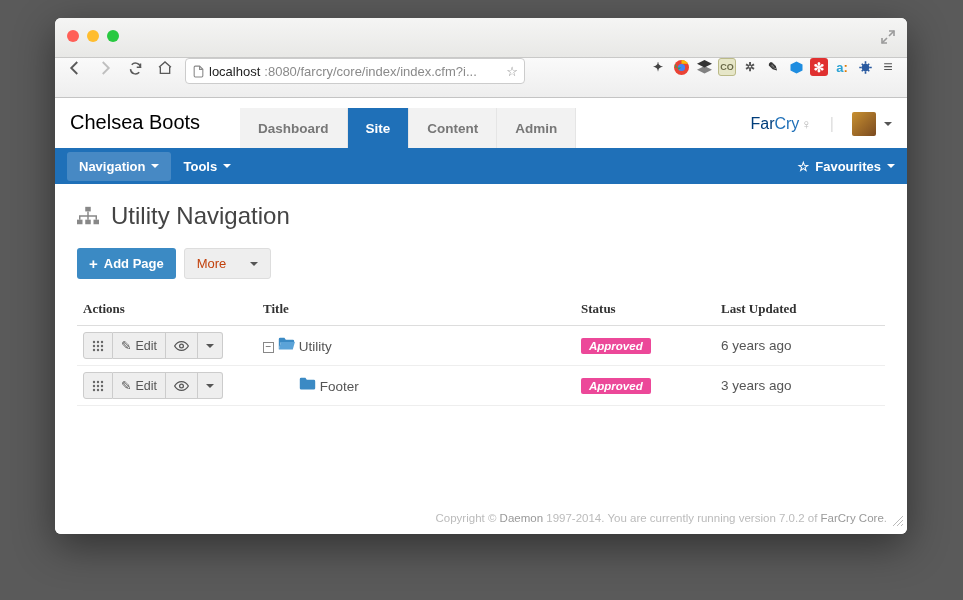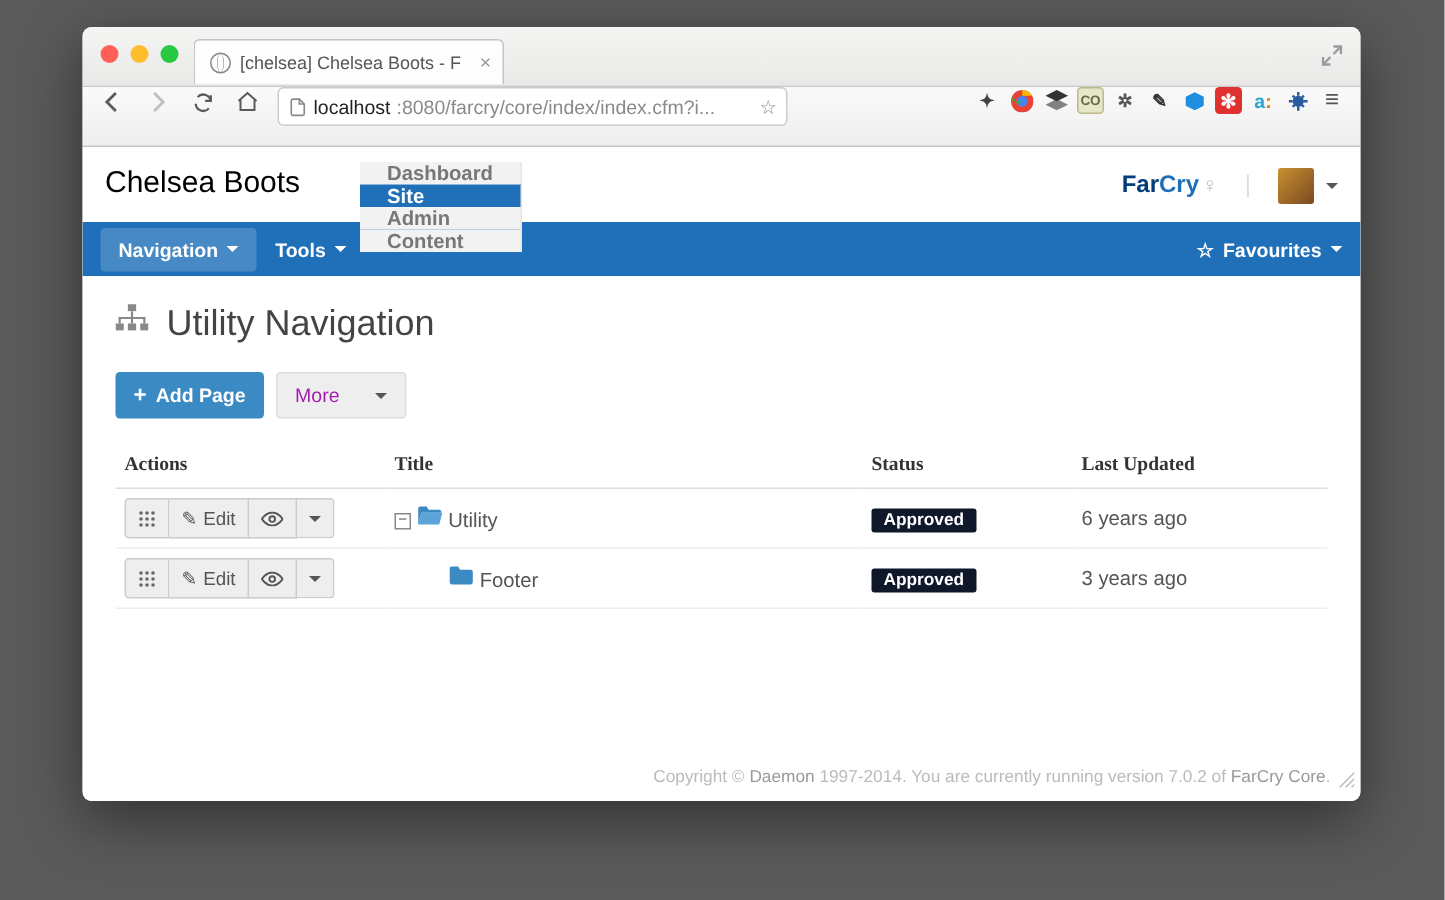--- a/index.html
+++ b/index.html
@@ -18,69 +18,64 @@
 .nav-ico { color:#6a6a6a; display:flex; align-items:center; justify-content:center; width:20px; height:20px; }
 .url-box{ flex:0 0 340px; height:26px; border:1px solid #ccc; border-radius:4px; background:#fff; display:flex; align-items:center; padding:0 6px; font-size:13px; color:#555; overflow:hidden; position:relative; gap:4px;}
 .url-host{color:#222;}
 .url-rest{color:#8a8a8a;white-space:nowrap;}
 .url-star{position:absolute;right:6px;color:#8a8a8a;}
 .ext-row{display:flex;gap:5px;margin-left:auto;}
 .ext{width:18px;height:18px;border-radius:3px;display:flex;align-items:center;justify-content:center;font-size:12px;font-weight:bold;}
 .app { position:absolute; top:80px; left:0; right:0; bottom:0; background:#fff; }
 .header { height:50px; display:flex; align-items:flex-end; padding:0 15px; }
 .brand { font-size:20px; color:#000000; font-weight:400; padding-bottom:14px; margin-right:40px; }
-.tabs { display:flex; height:40px; align-self:flex-end;flex-direction:column; }
+.tabs { display:flex; height:40px; align-self:flex-end; }
 .tabs a { padding:0 18px; display:flex; align-items:center; font-size:13.5px; font-weight:bold; color:#777; text-decoration:none; background:#f2f2f2; border-right:1px solid #e5e5e5; }
 .tabs a.active{ background:#1f70b8; color:#fff; }
 .header-right{ margin-left:auto; display:flex; align-items:center; gap:18px; padding-bottom:12px;}
-.farcry{ font-size:16px; font-weight:bold; }
+.farcry{ font-size:16px; font-weight:normal; }
 .farcry .far{color:#003d7a;} .farcry .cry{color:#1f70b8;}
 .farcry .bulb{color:#bbb;font-size:14px;margin-left:2px;}
 .avatar{width:24px;height:24px;background:linear-gradient(135deg,#c89030,#7a4a20);border-radius:2px;}
 .caret{width:0;height:0;border:4px solid transparent;border-top-color:#555;margin-top:4px;}
 .subnav{ height:36px; background:#1f70b8; display:flex; align-items:center; padding:0 12px; }
 .subnav .btn{ color:#fff; font-size:13px; padding:7px 12px; border-radius:3px; display:flex; align-items:center; gap:6px; font-weight:bold; }
 .subnav .btn.active{ background:rgba(255,255,255,.18); }
 .subnav .caret{border-top-color:#fff;}
 .subnav .fav{ margin-left:auto; color:#fff; font-size:13px; display:flex; align-items:center; gap:6px; font-weight:bold;}
 .content{ padding:18px 22px; }
-.page-title{ display:flex; gap:12px; font-size:24px; color:#444; font-weight:400; margin-bottom:18px;}
+.page-title{ display:flex; align-items:center; gap:12px; font-size:24px; color:#444; font-weight:400; margin-bottom:18px;}
 .sitemap-ico svg{display:block;}
 .toolbar{ display:flex; gap:8px; margin-bottom:14px;}
 .btn-pri{ background:#3b8ac4; color:#fff; border:none; padding:7px 12px; font-size:13px; border-radius:3px; display:flex; align-items:center; gap:6px; font-weight:bold;}
-.btn-sec{ background:#eee; color:#a21caf; border:1px solid #ddd; padding:7px 12px; font-size:13px; border-radius:3px; display:flex; align-items:center; gap:24px;}
+.btn-sec{ background:#eee; color:#c2410c; border:1px solid #ddd; padding:7px 12px; font-size:13px; border-radius:3px; display:flex; align-items:center; gap:24px;}
 table{ width:100%; border-collapse:collapse; }
 th{ text-align:left; font-size:13px; color:#333; padding:8px 6px; border-bottom:1px solid #ddd; font-weight:bold;font-family:Liberation Serif, serif;}
 td{ padding:6px; border-bottom:1px solid #eee; font-size:13.5px; color:#555; vertical-align:middle;}
 .btn-grp{ display:inline-flex; }
 .btn-grp button{ background:#eee; border:1px solid #ccc; padding:5px 8px; font-size:12.5px; color:#555; display:flex; align-items:center; gap:4px; }
 .btn-grp button:first-child{border-radius:3px 0 0 3px;}
 .btn-grp button:last-child{border-radius:0 3px 3px 0;}
 .btn-grp button + button{border-left:none;}
 .folder-ico{color:#3b8ac4;}
-.badge{ background:#0f172a; color:#fff; font-size:11.5px; padding:2px 8px; border-radius:2px; font-weight:bold;}
+.badge{ background:#ec4899; color:#fff; font-size:11.5px; padding:2px 8px; border-radius:2px; font-weight:bold;font-style:italic;}
 .minus-box{width:11px;height:11px;border:1px solid #888;display:inline-flex;align-items:center;justify-content:center;font-size:10px;line-height:1;color:#555;margin-right:4px;vertical-align:middle;}
 .footer{ position:absolute; bottom:10px; right:20px; font-size:11.5px; color:#bbb;}
 .footer .lk{color:#999;}
 .resize{position:absolute;right:4px;bottom:4px;color:#bbb;}
 </style>
 </head>
 <body>
 
 <div class="window">
   <div class="chrome-top">
     <div class="traffic">
       <span class="tl-r"></span>
       <span class="tl-y"></span>
       <span class="tl-g"></span>
-    </div>
-    <div class="tab">
-      <span class="globe"></span>
-      <span>[chelsea] Chelsea Boots - F</span>
-      <span class="x">×</span>
     </div>
     <span class="expand-icon">
       <svg width="14" height="14" viewBox="0 0 14 14" stroke="#9a9a9a" stroke-width="1.6" fill="none">
           <path d="M8 1h5v5M6 13H1V8"></path>
           <path d="M13 1L8 6M1 13l5-5"></path>
         </svg>
     </span>
   </div>
 
   <div class="addr">
@@ -150,22 +145,22 @@
       <span class="ext" style="color:#555;font-size:16px">≡</span>
     </div>
   </div>
 
   <div class="app">
     <div class="header">
       <div class="brand">Chelsea Boots</div>
       <div class="tabs">
         <a>Dashboard</a>
         <a class="active">Site</a>
+        <a>Content</a>
         <a>Admin</a>
-        <a>Content</a>
       </div>
       <div class="header-right">
         <span class="farcry"><span class="far">Far</span><span class="cry">Cry</span><span class="bulb">♀</span></span>
         <span style="color:#ddd">|</span>
         <div style="display:flex;align-items:center;gap:8px">
           <div class="avatar"></div>
           <span class="caret"></span>
         </div>
       </div>
     </div>

